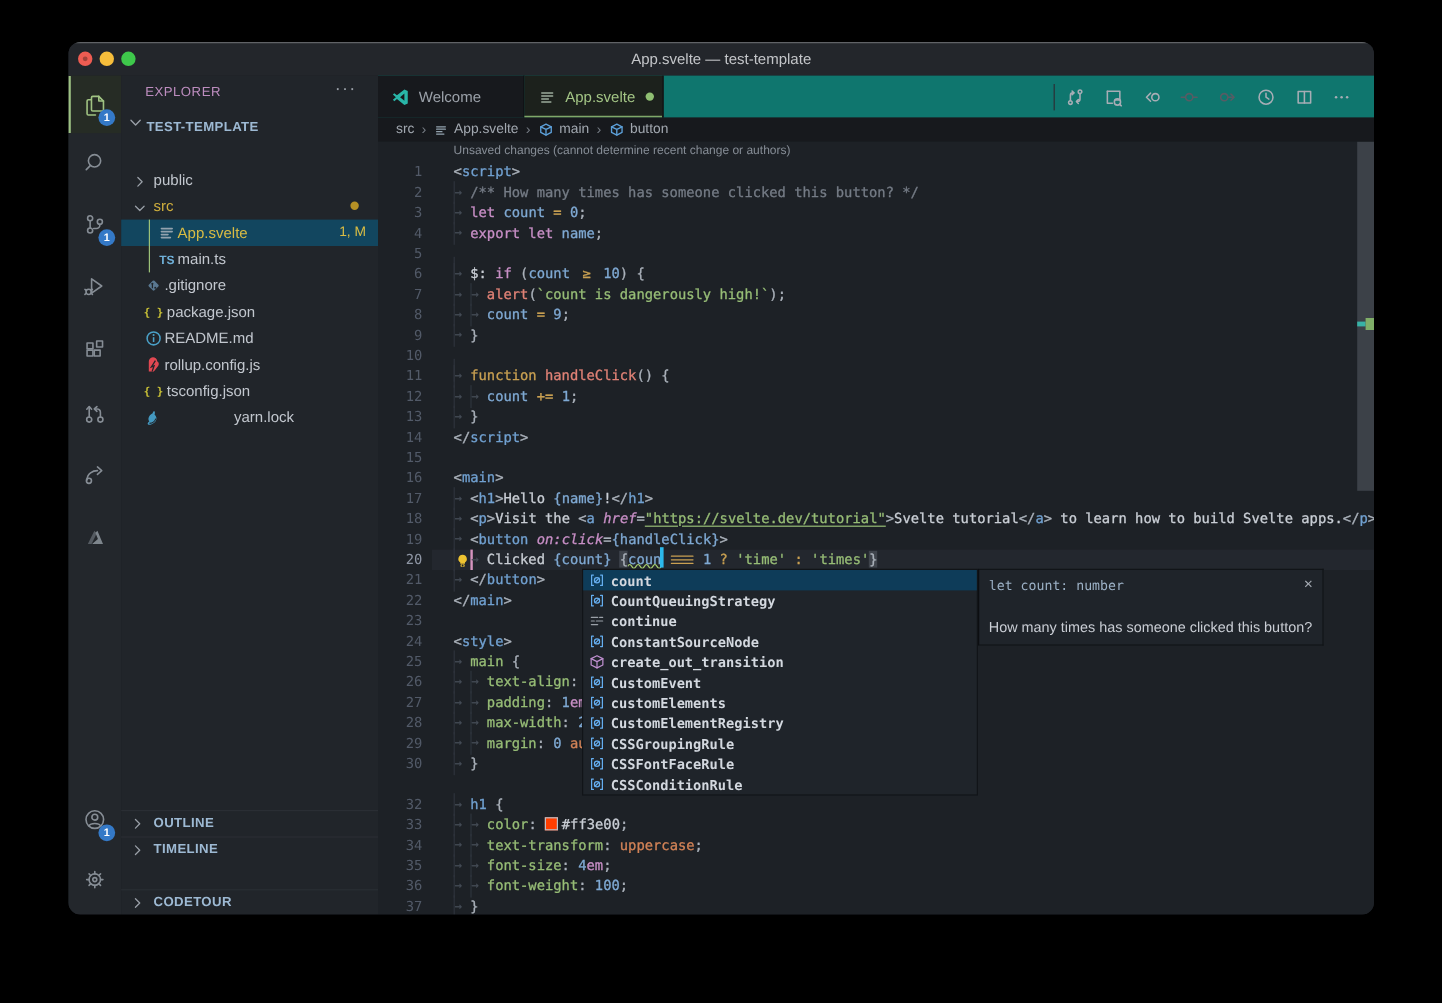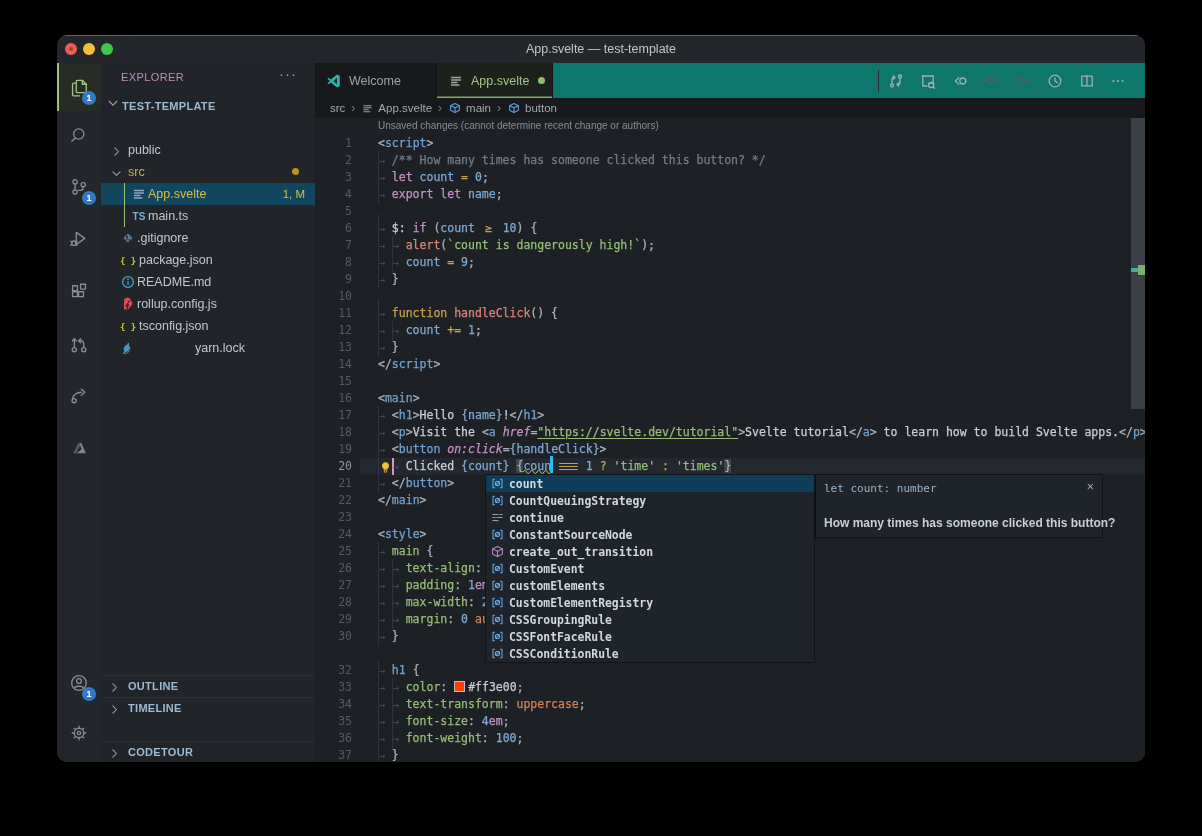--- a/index.html
+++ b/index.html
@@ -87,21 +87,21 @@
     margin-right:3px;vertical-align:-1px;}
   .bulb{position:absolute;z-index:3;}
   
   .suggest{position:absolute;z-index:5;background:#1f242a;border:1px solid #111418;box-sizing:border-box;}
   .sg-row{position:relative;height:17px;display:flex;align-items:center;}
   .sg-row.sel{background:#0e3c59;}
   .sg-ico{width:16px;height:16px;margin-left:3px;flex:none;display:flex;align-items:center;justify-content:center;}
   .sg-lbl{font-family:"DejaVu Sans Mono",monospace;font-size:11.4px;font-weight:bold;color:#d3d8df;margin-left:4px;white-space:pre;}
   .docs{position:absolute;z-index:5;background:#1f242a;border:1px solid #111418;border-left:1px solid #0c0e11;box-sizing:border-box;}
   .docs .sig{position:absolute;left:8px;top:7px;font-family:"DejaVu Sans Mono",monospace;font-size:11px;color:#9cb1c6;}
-  .docs .desc{position:absolute;left:8px;top:41px;font-size:12px;color:#c9cdd4;white-space:nowrap;font-family:"Liberation Sans",sans-serif;font-weight:bold;}
+  .docs .desc{position:absolute;left:8px;top:41px;font-size:12px;color:#c9cdd4;white-space:nowrap;font-family:"Liberation Sans",sans-serif;}
   .docs .close{position:absolute;right:8px;top:4px;font-size:12px;color:#a5abb3;}
   
   .vslider{position:absolute;right:0;top:0;width:14px;height:291px;background:rgba(110,118,129,.38);z-index:2;}
   .ruler-teal{position:absolute;right:7px;width:7px;top:150px;height:4px;background:#38b2a6;z-index:2;}
   .ruler-green{position:absolute;right:0;width:7px;top:147px;height:10px;background:#7fae68;z-index:2;}
 </style>
 </head>
 <body>
 
 <div class="stage">

